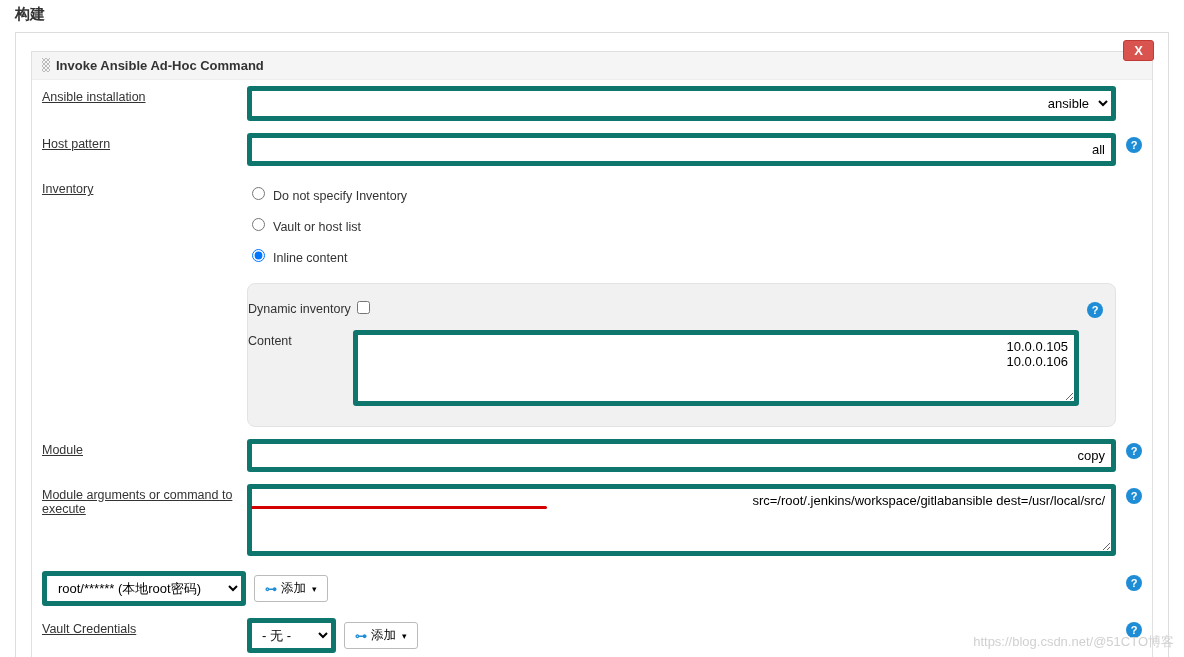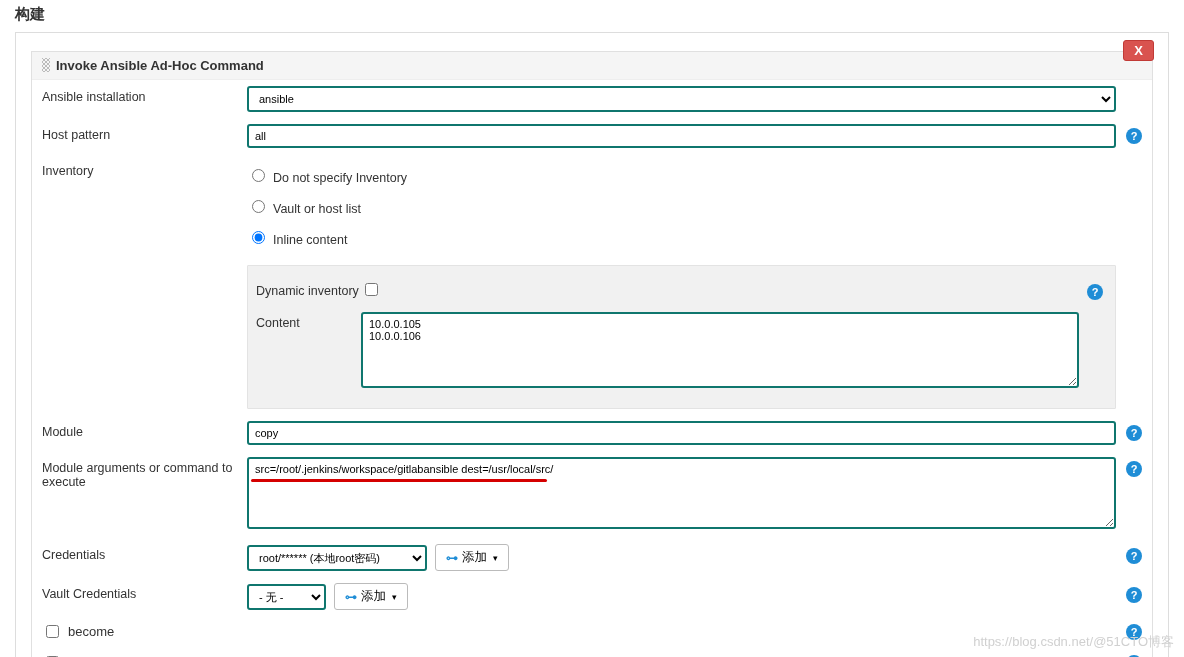--- a/index.html
+++ b/index.html
@@ -61,20 +61,21 @@
   .form-row {
     display: flex;
     align-items: flex-start;
     padding: 6px 10px;
   }
   .form-label {
     width: 205px;
     flex: 0 0 205px;
     padding-top: 4px;
     font-size: 12.5px;
+    text-decoration: underline;
   }
   .form-control-col {
     flex: 1;
     display: flex;
     align-items: flex-start;
     gap: 8px;
   }
   .help-col {
     width: 26px;
     flex: 0 0 26px;
@@ -88,40 +89,41 @@
     border-radius: 50%;
     background: #1f8dd6;
     color: #fff;
     text-align: center;
     line-height: 16px;
     font-size: 11px;
     font-weight: bold;
     cursor: pointer;
   }
   select, input[type=text], textarea {
-    border: 2px solid #0f766e;
+    border: 5px solid #0f766e;
     border-radius: 3px;
     font-family: inherit;
-    font-size: 11px;
+    font-size: 13px;
     padding: 4px 6px;
     background: #fff;
+    text-align: right;
   }
   select.full, input.full, textarea.full { width: 100%; }
   select.inline { padding-right: 24px; }
   .radio-stack label {
     display: block;
     padding: 6px 0;
     font-size: 12.5px;
   }
   .radio-stack input { margin-right: 8px; }
   .inline-content-box {
     background: #f1f1f1;
     border: 1px solid #e3e3e3;
-    border-radius: 1px;
-    padding: 8px 12px 14px 8px;
+    border-radius: 8px;
+    padding: 8px 12px 14px 0;
     margin-top: 4px;
   }
   .inline-row {
     display: flex;
     align-items: flex-start;
     padding: 6px 0;
   }
   .inline-label {
     width: 105px;
     flex: 0 0 105px;
@@ -257,21 +259,20 @@
       <div class="form-control-col">
         <div class="arg-wrapper">
           <textarea class="arg-ta" style="">src=/root/.jenkins/workspace/gitlabansible dest=/usr/local/src/</textarea>
           <div class="arg-underline"></div>
         </div>
       </div>
       <div class="help-col"><span class="help-icon">?</span></div>
     </div>
 
     <div class="form-row">
-      <div class="form-label">Credentials</div>
       <div class="form-control-col">
         <div class="inline-controls">
           <select class="inline" style="min-width:180px;">
             <option>root/****** (本地root密码)</option>
           </select>
           <button class="btn">
             <span class="key-icon">⊶</span>
             <span>添加</span>
             <span class="caret">▾</span>
           </button>

